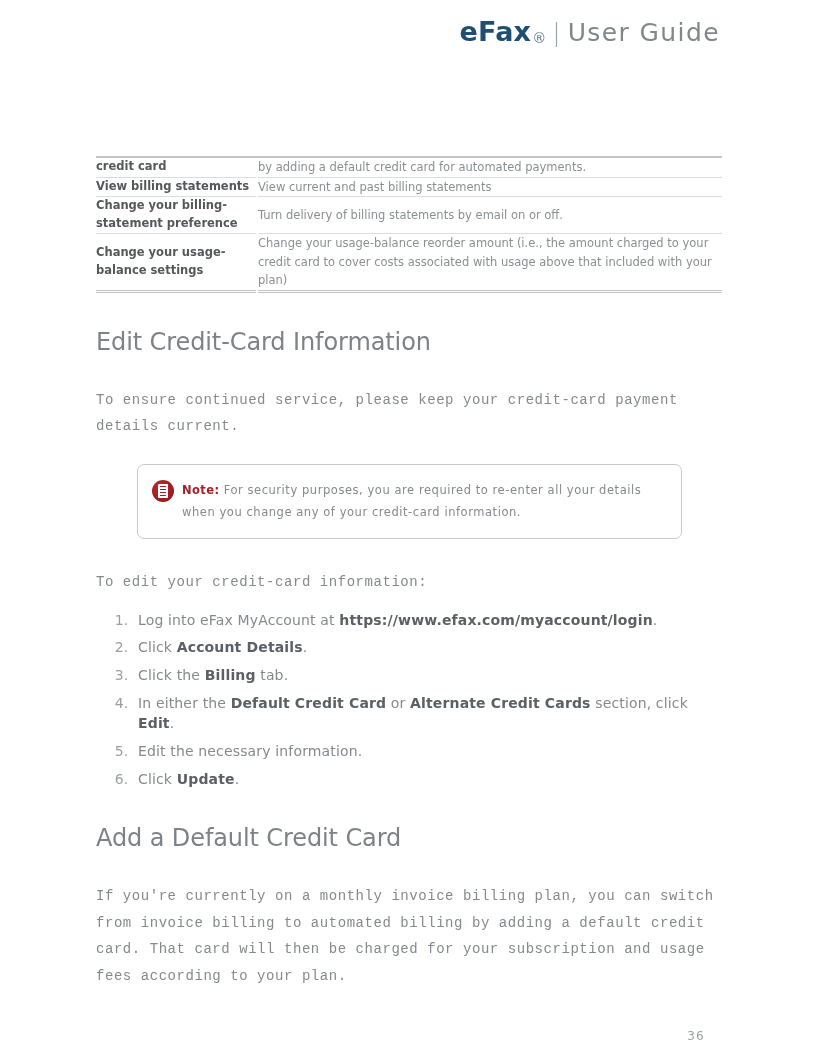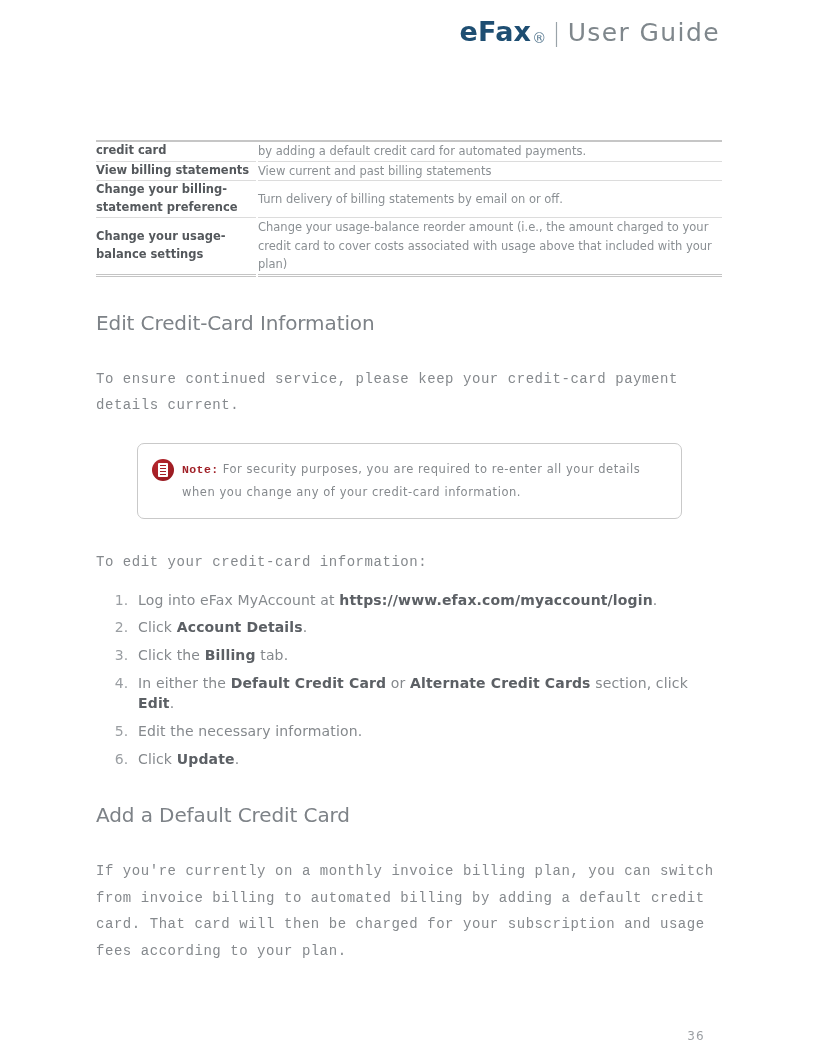--- a/index.html
+++ b/index.html
@@ -61,21 +61,21 @@
     font-weight: 400;
     color: #7f878c;
     letter-spacing: 1.4px;
     text-align: right;
   }
 
   
   .content {
     position: absolute;
     left: 96px;
-    top: 140px;
+    top: 156px;
     width: 626px;
   }
 
   
   table.feature-table {
     border-collapse: collapse;
     width: 626px;
     table-layout: fixed;
     border-top: 2px solid #c6c6c6;
   }
@@ -106,21 +106,21 @@
     line-height: 1.62;
     border-bottom: 1.5px solid #dcdcdc;
   }
   table.feature-table tr:last-child .cell-label,
   table.feature-table tr:last-child .cell-desc {
     border-bottom: 3px double #c4c4c4;
   }
 
   
   h2.section-heading {
-    font-size: 20px;
+    font-size: 24px;
     font-weight: normal;
     color: #7d8287;
     margin: 34px 0 0 0;
     letter-spacing: -0.1px;
     line-height: 1.25;
   }
 
   p.body-text {
     font-size: 14px;
     color: #85898d;
@@ -173,21 +173,20 @@
   .note-body {
     font-size: 11.5px;
     color: #85898d;
     line-height: 1.92;
     letter-spacing: 0.55px;
   }
   .note-label {
     font-weight: bold;
     color: #a02128;
     letter-spacing: 0.4px;
-    font-family: Liberation Mono, monospace;
   }
 
   
   ol.steps {
     margin: 14px 0 0 0;
     padding-left: 37px;
     list-style-position: outside;
   }
   ol.steps li {
     font-size: 14px;

